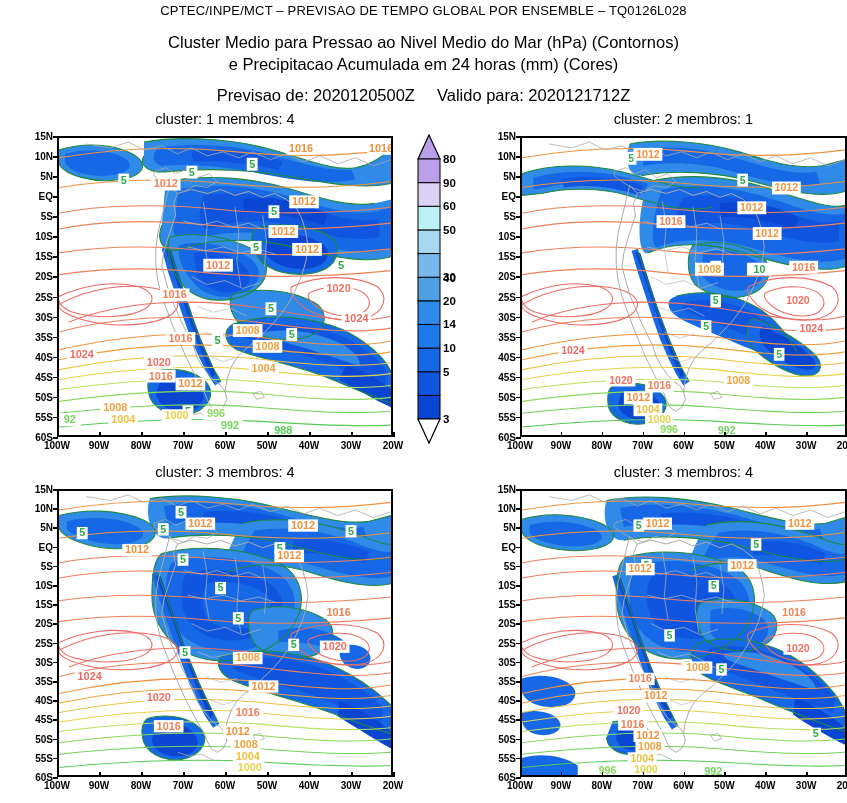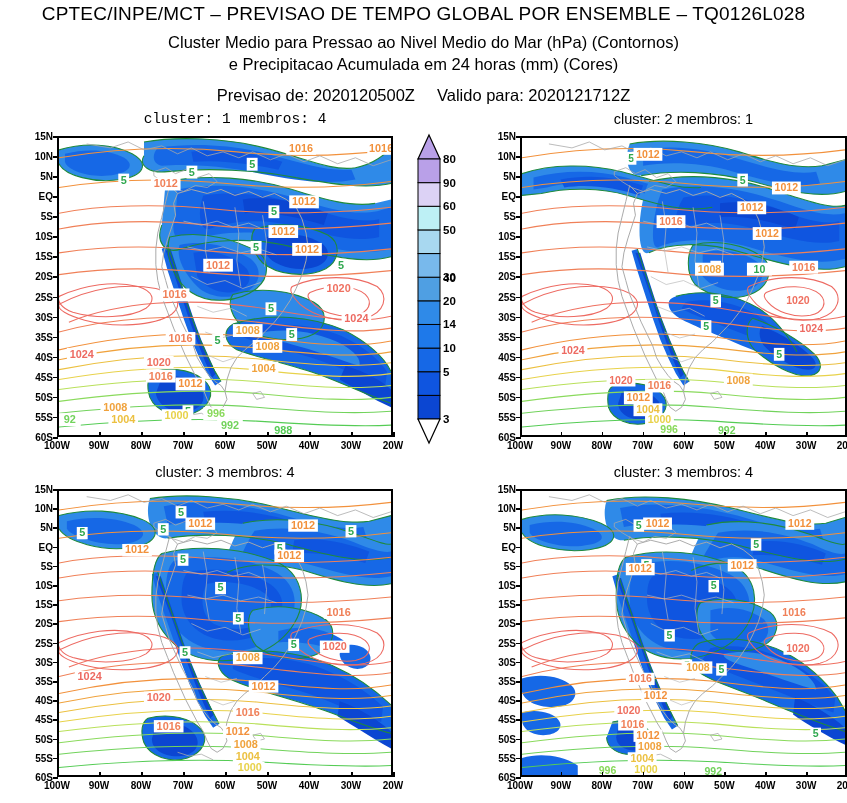--- a/index.html
+++ b/index.html
@@ -1,21 +1,21 @@
 <!DOCTYPE html>
 <html><head>
 <meta charset="utf-8">
 <style>
   html,body{margin:0;padding:0;background:#ffffff;}
   body{width:847px;height:803px;position:relative;overflow:hidden;
        font-family:"Liberation Sans","DejaVu Sans",sans-serif;color:#000;}
 
   
   #header{position:absolute;left:0;top:0;width:847px;}
-  .title-main{font-size:19px;letter-spacing:.2px;text-align:center;white-space:nowrap;
+  .title-main{font-size:13px;letter-spacing:.2px;text-align:center;white-space:nowrap;
               position:absolute;left:50%;transform:translateX(-50%);top:3px;}
   .title-sub1{font-size:16.5px;text-align:center;white-space:nowrap;
               position:absolute;left:50%;transform:translateX(-50%);top:33px;}
   .title-sub2{font-size:16.5px;text-align:center;white-space:nowrap;
               position:absolute;left:50%;transform:translateX(-50%);top:55px;}
   .title-dates{font-size:16.5px;text-align:center;white-space:nowrap;
               position:absolute;left:50%;transform:translateX(-50%);top:86px;}
   .date-gap{display:inline-block;width:22px;}
 
   
@@ -41,21 +41,21 @@
 
 <div id="header">
   <div class="title-main">CPTEC/INPE/MCT – PREVISAO DE TEMPO GLOBAL POR ENSEMBLE – TQ0126L028</div>
   <div class="title-sub1">Cluster Medio para Pressao ao Nivel Medio do Mar (hPa) (Contornos)</div>
   <div class="title-sub2">e Precipitacao Acumulada em 24 horas (mm) (Cores)</div>
   <div class="title-dates">
     <span>Previsao de: 2020120500Z</span><span class="date-gap"></span><span>Valido para: 2020121712Z</span>
   </div>
 </div>
 
-<div class="panel-caption" style="left:67px;top:111px;width:336px;font-family:Liberation Mono, monospace;">cluster:  1   membros:  4</div>
+<div class="panel-caption" style="left:57px;top:111px;width:336px;">cluster:  1   membros:  4</div>
 <div class="panel-caption" style="left:520px;top:111px;width:327px;">cluster:  2   membros:  1</div>
 <div class="panel-caption" style="left:57px;top:464px;width:336px;">cluster:  3   membros:  4</div>
 <div class="panel-caption" style="left:520px;top:464px;width:327px;">cluster:  3   membros:  4</div>
 
 <svg width="0" height="0" style="position:absolute" aria-hidden="true">
 <defs>
 
   <g id="coast">
     <path d="M28,6 L52,10 L70,4 L86,12 L104,8 L120,16 L134,10 L150,18 L166,14 L182,20 L196,14 L214,22 L230,16 L248,24 L264,18 L282,26 L300,20 L318,28 L336,22" fill="none" stroke="#a8a8a8" stroke-width="0.8"></path>
     <path d="M96,34 L108,30 L118,36 L128,32 L140,40 L152,36 L160,44 L150,50 L138,48 L126,54 L114,50 L104,44 L96,38 Z" fill="none" stroke="#a8a8a8" stroke-width="0.8"></path>

